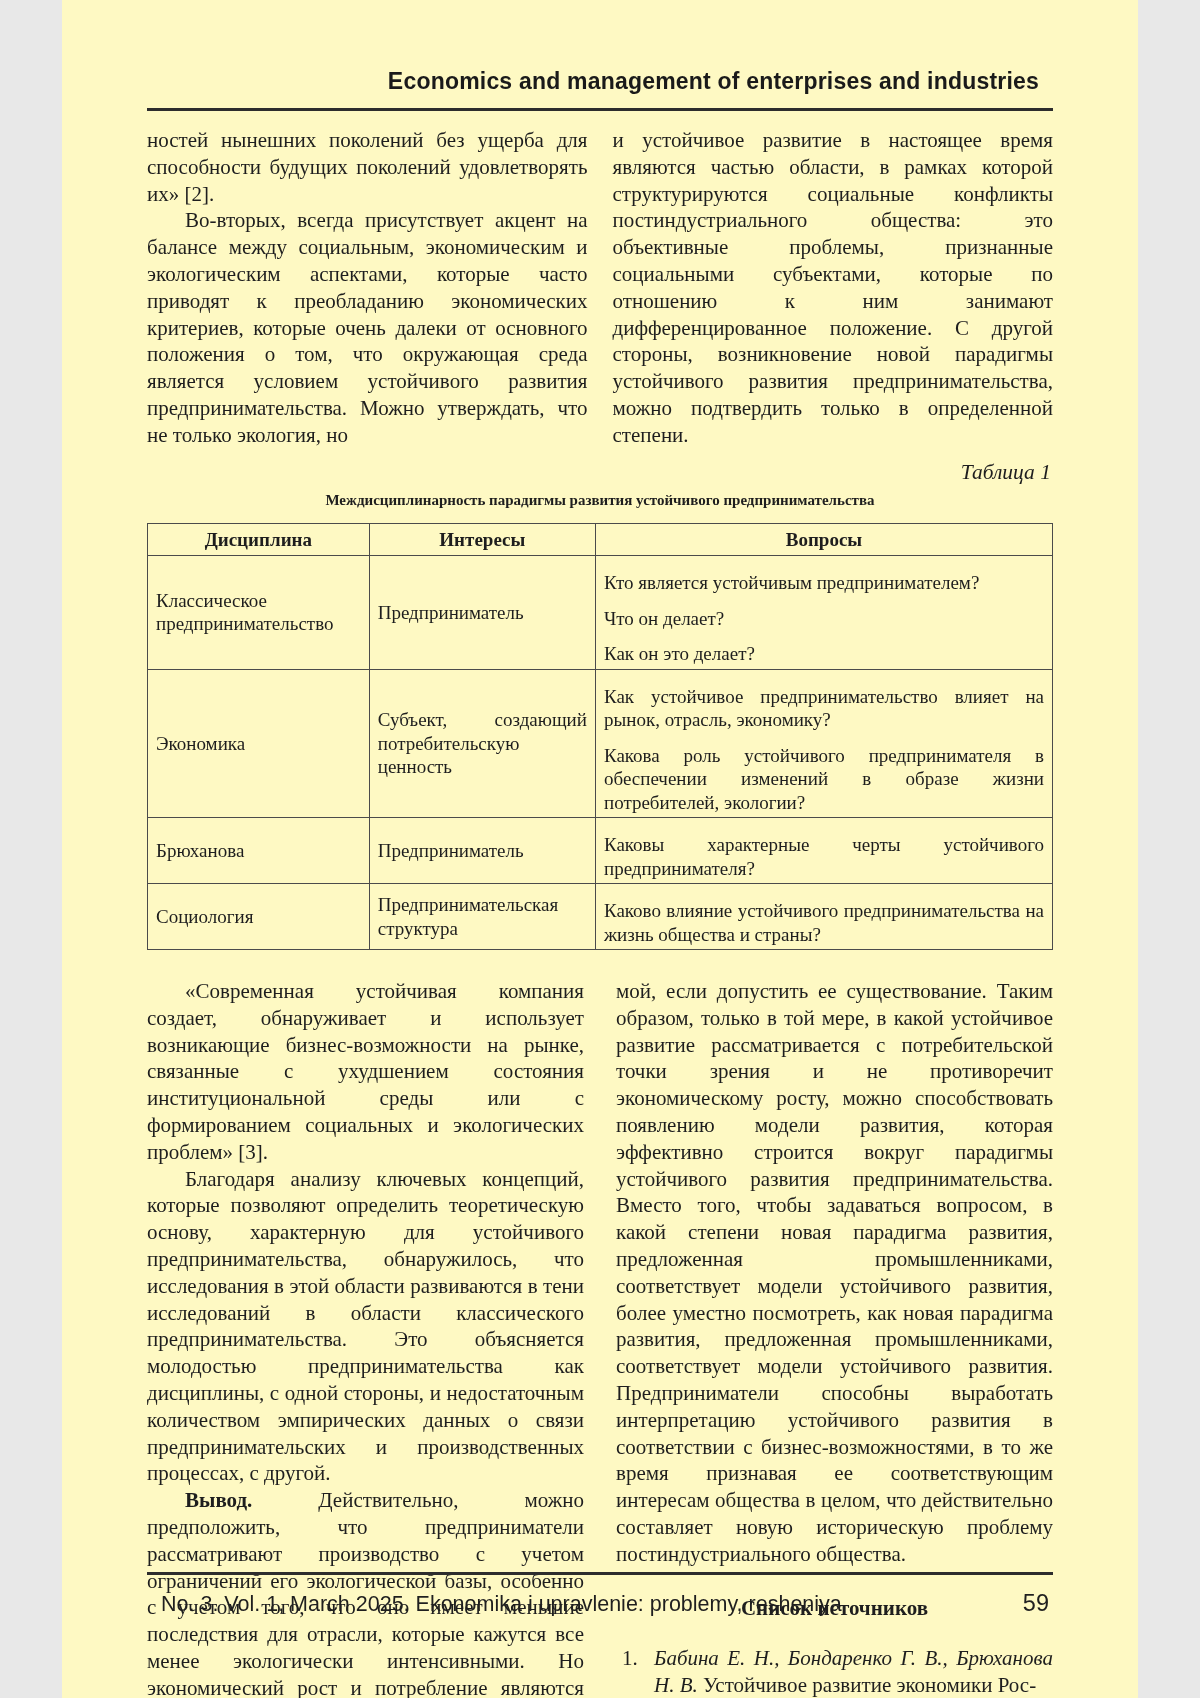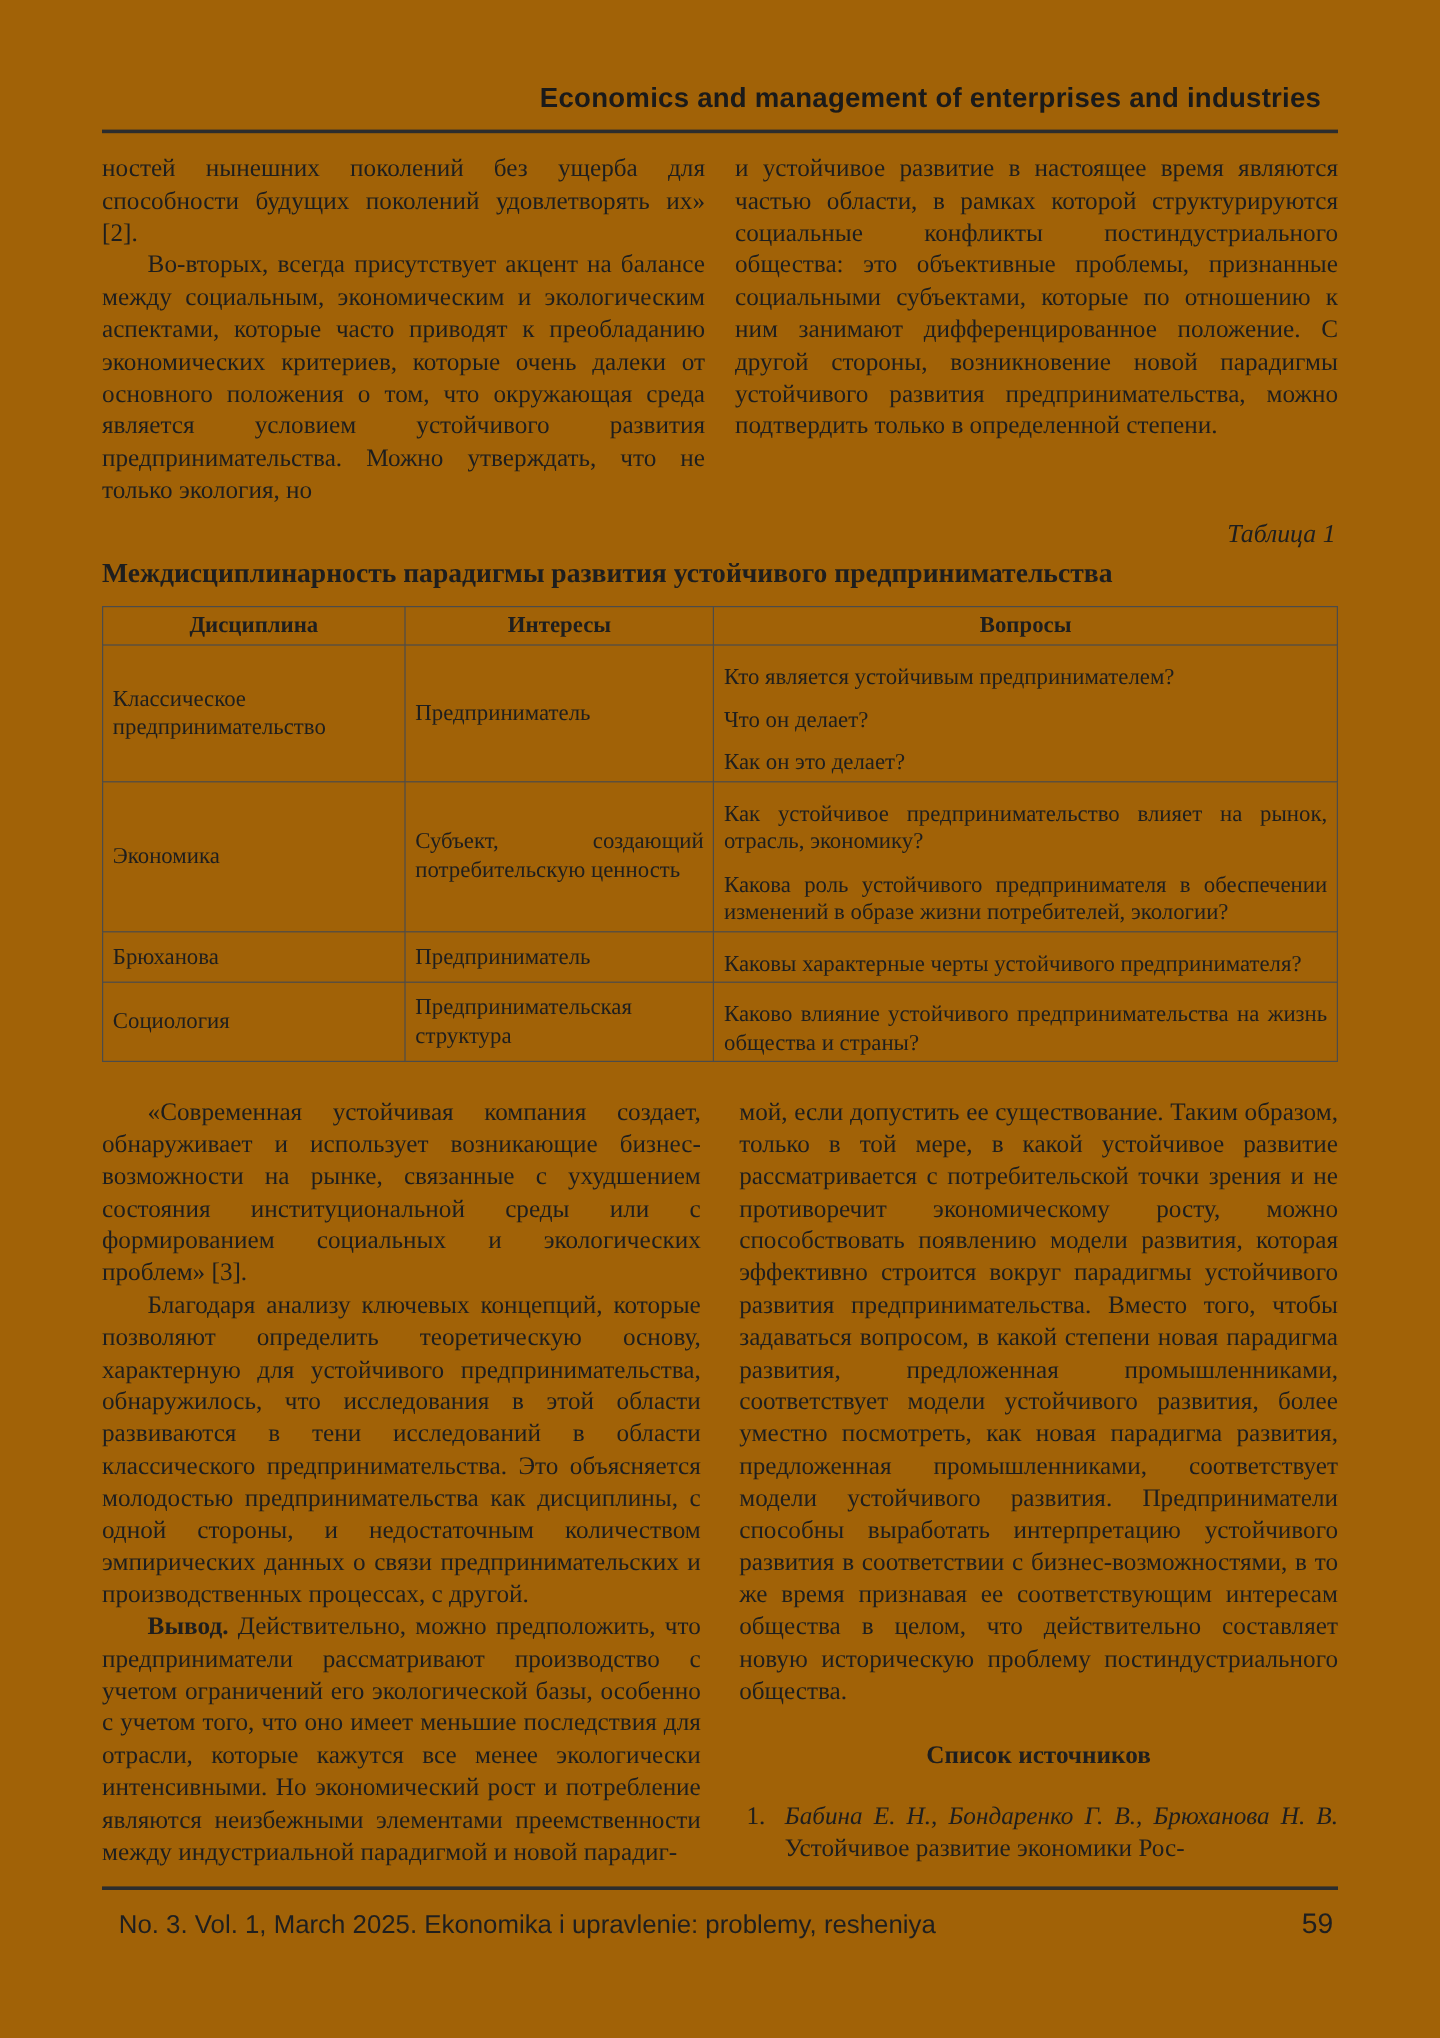--- a/index.html
+++ b/index.html
@@ -1,21 +1,21 @@
 <!DOCTYPE html>
 <html lang="ru"><head>
 <meta charset="utf-8">
 <style>
   html, body { margin: 0; padding: 0; background: #e8e8e8; }
   .page {
     position: relative;
-    width: 1200px;
+    width: 1076px;
     height: 1698px;
     margin: 0 auto;
-    background: #a16207;
+    background: #fef9c3;
     box-sizing: border-box;
     padding: 68px 85px 0 85px;
     font-family: "Liberation Serif", serif;
     color: #1e1e1e;
     overflow: hidden;
   }
   
   .running-head {
     font-family: "Liberation Sans", sans-serif;
     font-weight: 700;
@@ -48,22 +48,22 @@
   
   .table-caption {
     font-style: italic;
     font-size: 21.5px;
     text-align: right;
     margin-top: 11px;
     padding-right: 2px;
   }
   .table-title {
     font-weight: 700;
-    font-size: 23px;
-    text-align: left;
+    font-size: 15px;
+    text-align: center;
     margin-top: 7px;
   }
   table.disc-table {
     width: 100%;
     border-collapse: collapse;
     margin-top: 14px;
     font-size: 19px;
     line-height: 23.5px;
   }
   table.disc-table col.c1 { width: 24.5%; }

